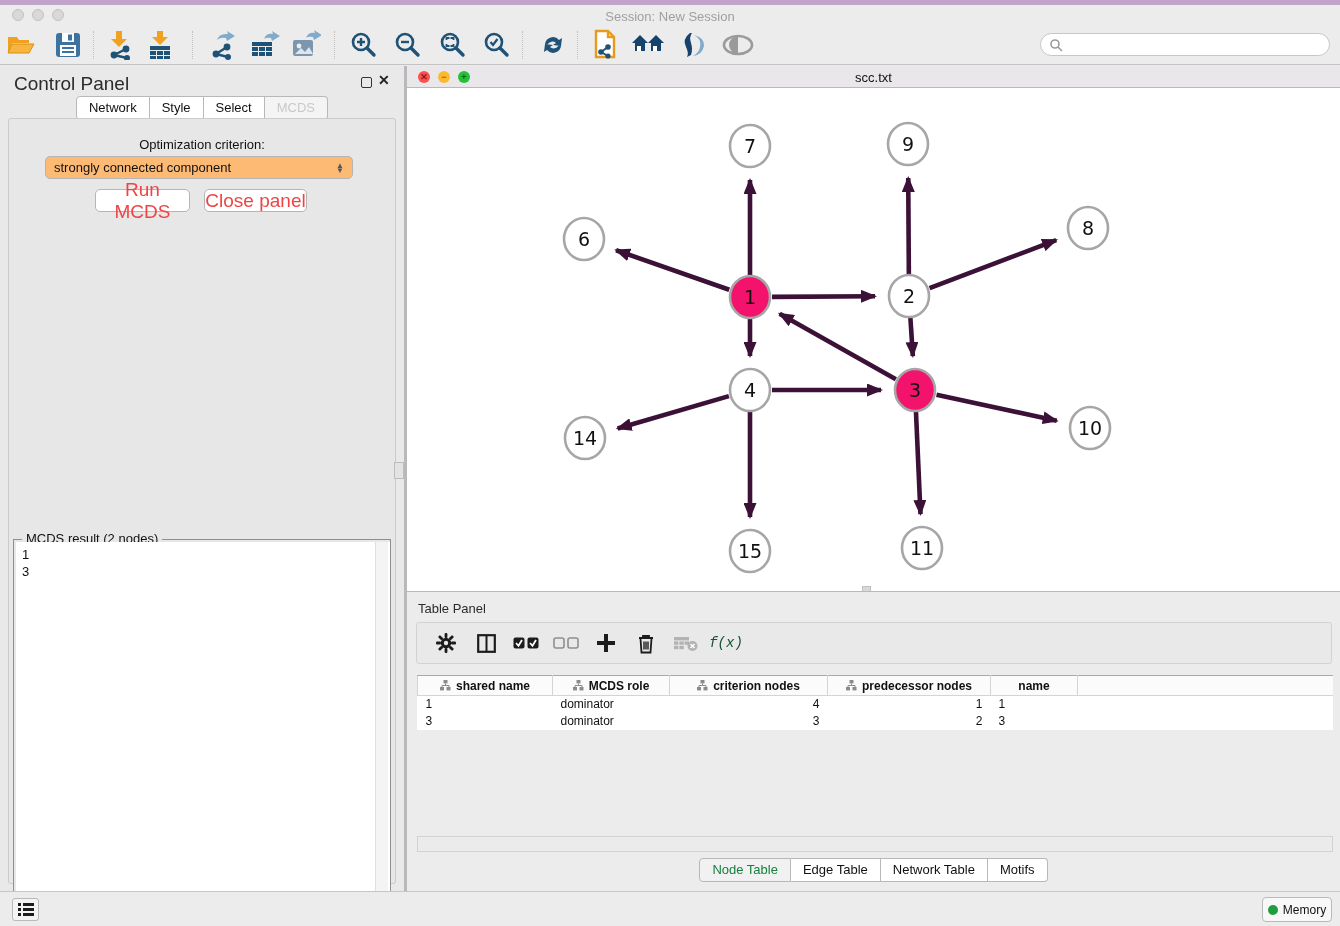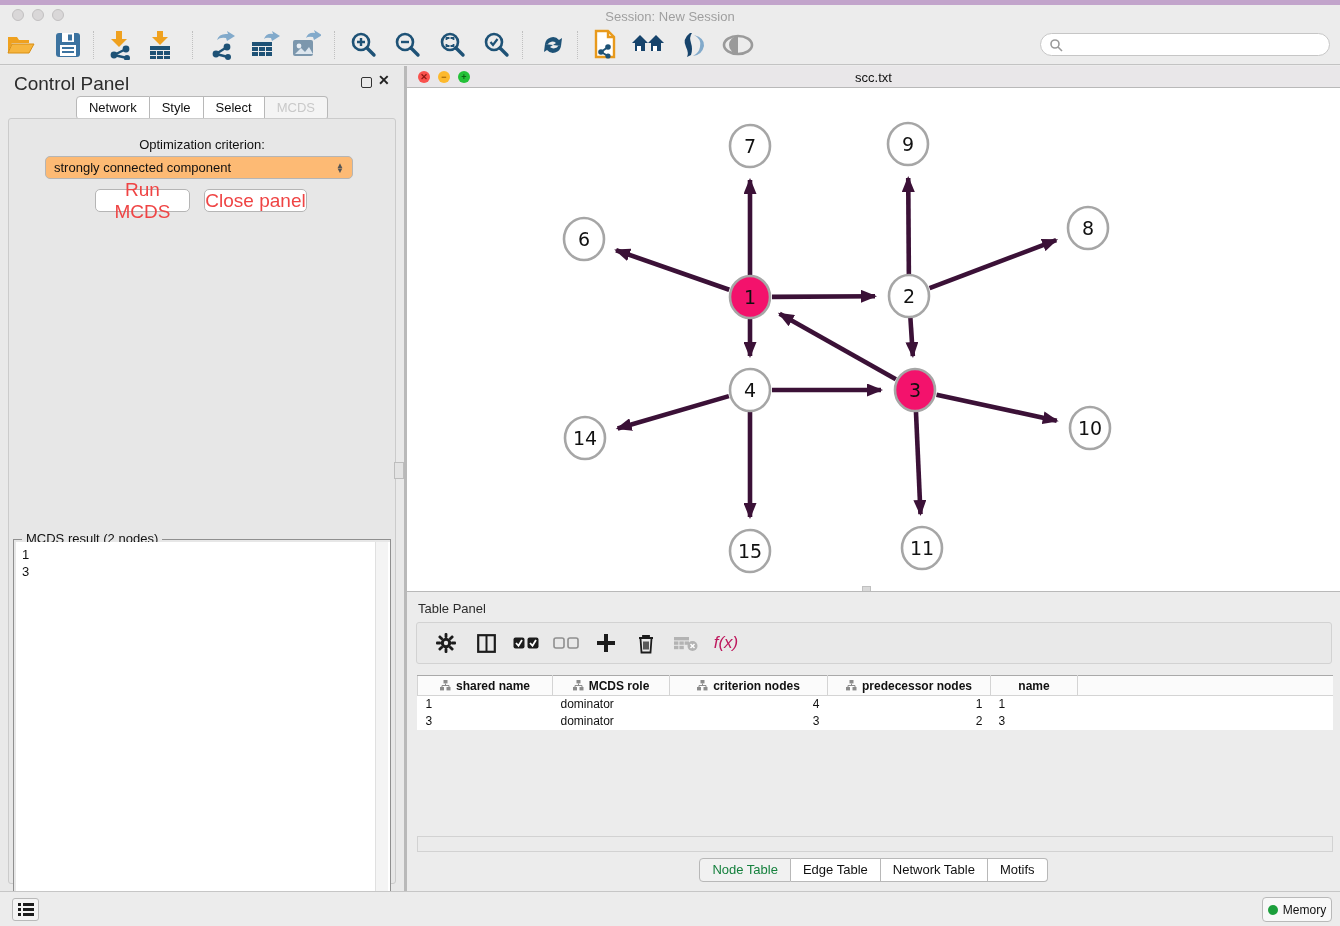--- a/index.html
+++ b/index.html
@@ -50,21 +50,21 @@
   #net-titlebar { left:0; top:0; width:100%; height:22px; background:#e9e7e9; border-bottom:1px solid #b9b9b9; }
   .mac-dot { width:12px; height:12px; border-radius:50%; top:5px; font-size:9px; font-weight:700; text-align:center; line-height:12px; }
   #net-title { width:100%; text-align:center; top:4px; font-size:13px; color:#111; }
   #net-canvas { left:0; top:22px; width:933px; height:503px; background:#fff; }
 
   
   #table-panel { left:407px; top:591px; width:933px; height:300px; background:#ececec; border-top:1px solid #b9b9b9; }
   #tp-title { left:11px; top:9px; font-size:13px; color:#2c2c2c; }
   #tp-toolbar { left:9px; top:30px; width:916px; height:42px; background:#e9e9e9; border:1px solid #d2d2d2; border-radius:3px; display:flex; align-items:center; gap:14px; padding-left:16px; }
   .tpi { width:26px; display:flex; justify-content:center; align-items:center; }
-  #fx-label { font-family:Liberation Sans, sans-serif; font-style:italic; font-size:17px; color:#be185d; }
+  #fx-label { font-family:Liberation Mono, monospace; font-style:italic; font-size:14px; color:#14532d; }
   #node-table { left:10px; top:83px; width:916px; border-collapse:collapse; background:#fff; font-size:12px; }
   #node-table th { background:#fbfbfb; border:1px solid #d4d4d4; border-top:1px solid #a9a9a9; font-weight:700; color:#111; height:20px; font-size:12px; }
   #node-table th .thwrap { display:flex; align-items:center; justify-content:center; gap:5px; }
   #node-table td { height:17px; padding:0 8px; color:#111; }
   .al { text-align:left; } .ar { text-align:right; }
   #table-white { left:10px; top:83px; width:916px; height:177px; background:#fff; border:1px solid #c9c9c9; z-index:-1; }
   #table-hscroll { left:10px; top:244px; width:916px; height:16px; background:#ebebeb; border:1px solid #d2d2d2; }
   #tp-tabs { left:0; top:266px; width:100%; display:flex; justify-content:center; }
   .tp-tab { background:#fff; border:1px solid #b8b8b8; border-left:none; padding:3px 12px 4px; font-size:13px; color:#111; }
   .tp-tab:first-child { border-left:1px solid #b8b8b8; border-radius:4px 0 0 4px; }

